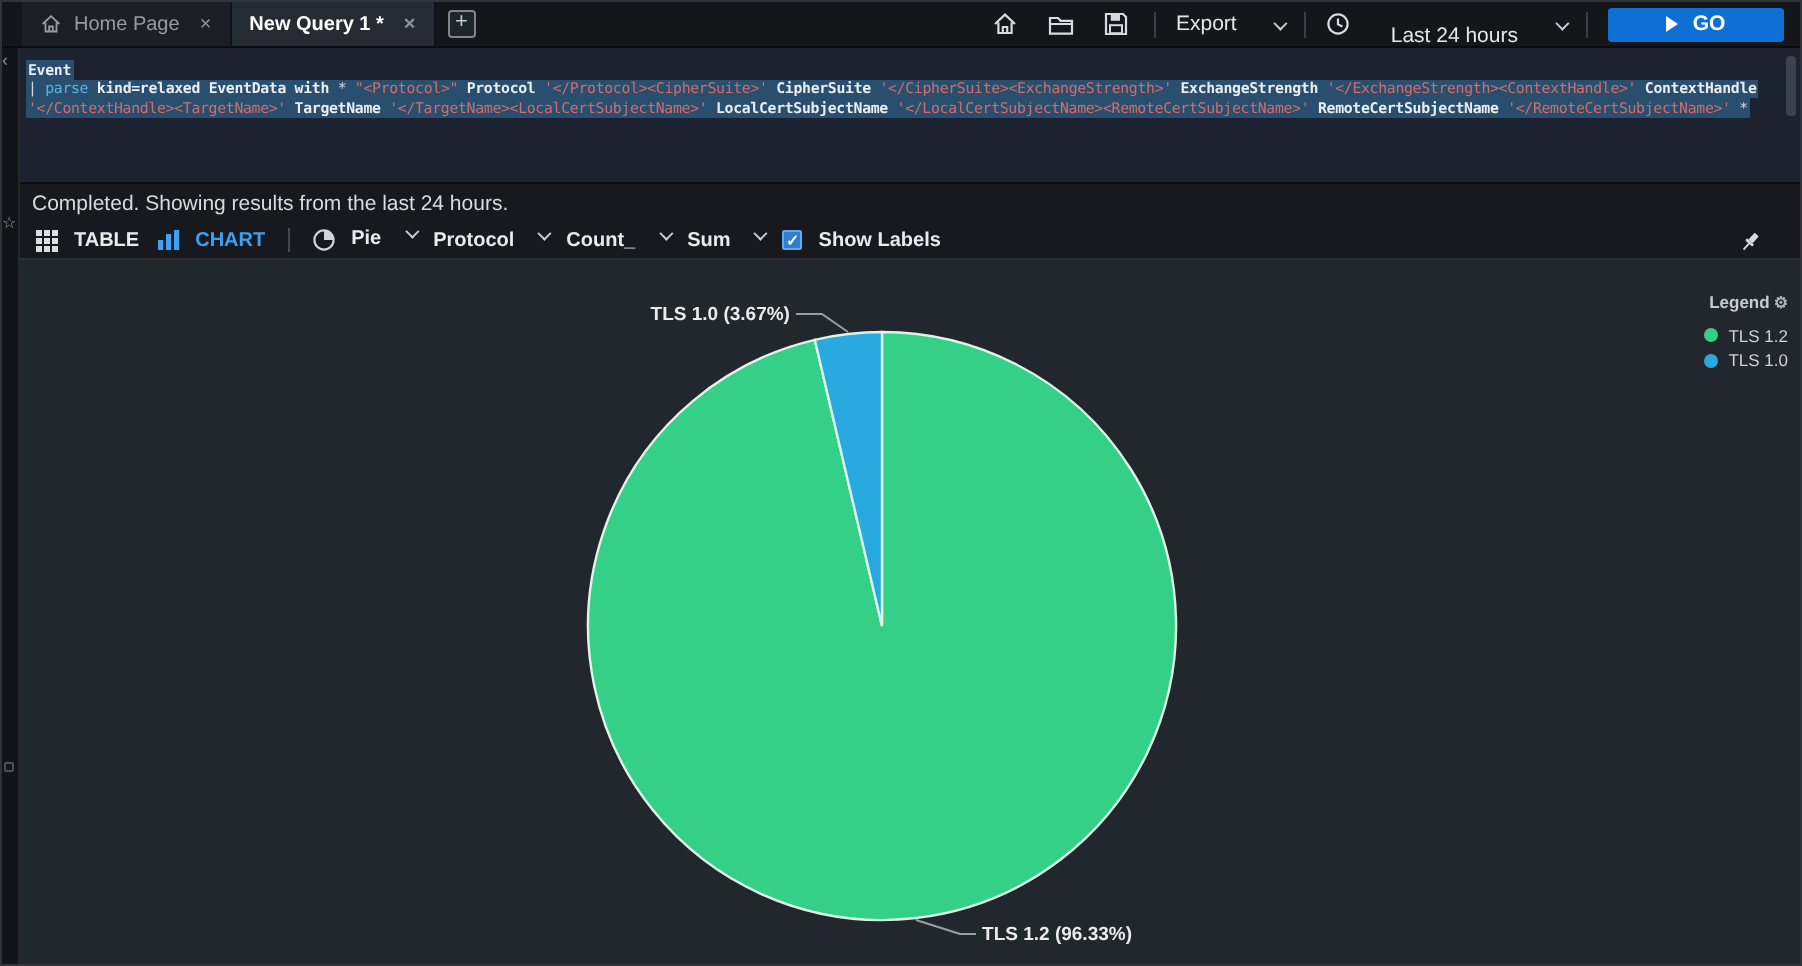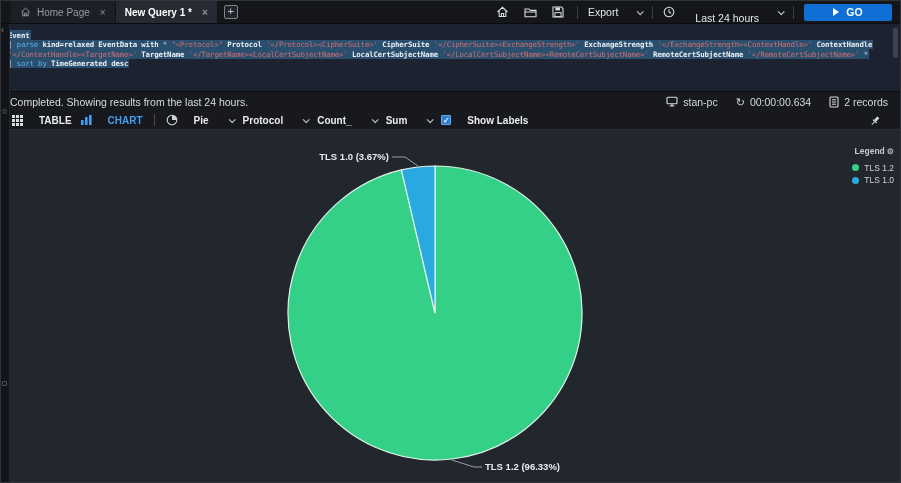--- a/index.html
+++ b/index.html
@@ -23,21 +23,21 @@
   .timerange .label { margin:12px auto 0 5px; }
   .go-btn { display:flex; align-items:center; justify-content:center; gap:7px; width:88px; height:17px; background:#0f6fd4; border-radius:2px; color:#fff; font-size:10.5px; font-weight:bold; }
   .play-tri { width:0; height:0; border-left:6px solid #ffffff; border-top:4px solid transparent; border-bottom:4px solid transparent; }
 
   
   .left-rail { position:absolute; left:0; top:23px; width:9px; height:460px; background:#121419; border-right:1px solid #23262c; z-index:5; }
   .rail-collapse { position:absolute; top:2px; left:0px; color:#8d939b; font-size:9px; line-height:9px; }
   .rail-star { position:absolute; top:84px; left:0px; color:#9ba1a9; font-size:8px; line-height:8px; }
   .rail-marker { position:absolute; top:357px; left:1px; width:5px; height:5px; border:1px solid #4a4f58; border-radius:1px; }
 
-  .main { margin-left:3px; }
+  .main { margin-left:9px; }
 
   
   .editor { position:relative; height:67px; background:#1c2230; overflow:hidden; }
   .editor-code { padding:6px 10px 0 3px; }
   .code-line { white-space:pre; font-family:"DejaVu Sans Mono", monospace; font-size:7.4px; line-height:9.6px; letter-spacing:-0.15px; overflow:hidden; }
   .code-line .sel { background:#2a4f6e; padding:0.5px 1px; }
   .sg-k { color:#5cb1e8; }
   .sg-i { color:#eaedf1; font-weight:bold; }
   .sg-s { color:#d16d6d; }
   .sg-n { color:#4ecb51; }
@@ -46,21 +46,21 @@
 
   
   .statusbar { height:20px; background:#17191e; border-top:1px solid #0b0d10; display:flex; align-items:center; padding:0 12px 0 6px; }
   .status-msg { font-size:10.5px; color:#d8dbdf; }
   .status-right { margin-left:auto; display:flex; align-items:center; gap:18px; font-size:10.5px; color:#d5d8dc; }
   .status-item { display:flex; align-items:center; gap:5px; }
   .refresh-glyph { font-size:11px; color:#d5d8dc; line-height:10px; }
 
   
   .toolbar { position:relative; height:19px; background:#17191e; border-bottom:1px solid #2b2e35; display:flex; align-items:center; gap:9px; padding:0 8px; }
-  .tool-item { display:flex; align-items:center; gap:16px; font-size:10px; font-weight:bold; color:#e8eaec; }
+  .tool-item { display:flex; gap:8px; font-size:10px; font-weight:bold; color:#e8eaec; }
   .tool-item.chart-active { color:#3f9ff0; }
   .tool-sep { width:1px; height:12px; background:#45494f; margin:0 2px; }
   .checkbox { width:10px; height:10px; background:#2e7fd0; border:1px solid #67a9e2; border-radius:1px; color:#fff; font-size:8px; line-height:9px; text-align:center; }
   .pin-btn { position:absolute; right:18px; top:3px; width:14px; height:14px; display:flex; align-items:center; justify-content:center; }
 
   
   .chart-area { position:relative; height:354px; background:#22262d; }
   .pie-svg { position:absolute; left:0; top:0; }
   .pie-svg text { font-family:"Liberation Sans", sans-serif; font-size:9.5px; font-weight:600; fill:#e9ebee; }
   .legend { position:absolute; top:16px; right:6px; display:flex; flex-direction:column; align-items:flex-start; }
@@ -138,47 +138,26 @@
     <div class="rail-marker"></div>
   </div>
 
   <div class="main">
 
     <div class="editor">
       <div class="editor-code">
           <div class="code-line"><span class="sel"><span class="sg-i">Event</span></span></div>
           <div class="code-line"><span class="sel"><span class="sg-p">| </span><span class="sg-k">parse </span><span class="sg-i">kind=relaxed EventData with </span><span class="sg-p">* </span><span class="sg-s">"&lt;Protocol&gt;" </span><span class="sg-i">Protocol </span><span class="sg-s">'&lt;/Protocol&gt;&lt;CipherSuite&gt;' </span><span class="sg-i">CipherSuite </span><span class="sg-s">'&lt;/CipherSuite&gt;&lt;ExchangeStrength&gt;' </span><span class="sg-i">ExchangeStrength </span><span class="sg-s">'&lt;/ExchangeStrength&gt;&lt;ContextHandle&gt;' </span><span class="sg-i">ContextHandle</span></span></div>
           <div class="code-line"><span class="sel"><span class="sg-s">'&lt;/ContextHandle&gt;&lt;TargetName&gt;' </span><span class="sg-i">TargetName </span><span class="sg-s">'&lt;/TargetName&gt;&lt;LocalCertSubjectName&gt;' </span><span class="sg-i">LocalCertSubjectName </span><span class="sg-s">'&lt;/LocalCertSubjectName&gt;&lt;RemoteCertSubjectName&gt;' </span><span class="sg-i">RemoteCertSubjectName </span><span class="sg-s">'&lt;/RemoteCertSubjectName&gt;' </span><span class="sg-p">*</span></span></div>
-          <div class="code-line"><span class="sel"><span class="sg-p">| </span><span class="sg-k">sort by </span><span class="sg-i">TimeGenerated </span><span class="sg-i">desc</span></span></div>
         </div>
       <div class="editor-scrollbar"></div>
     </div>
 
     <div class="statusbar">
       <span class="status-msg">Completed. Showing results from the last 24 hours.</span>
-      <div class="status-right">
-        <div class="status-item">
-          <svg class="icon" width="12" height="11" viewBox="0 0 12 11">
-              <rect x="1" y="1.2" width="10" height="6.6" rx="1" fill="none" stroke="#d5d8dc" stroke-width="1.1"></rect>
-              <path d="M6 7.8 V9.6 M3.8 9.9 H8.2" fill="none" stroke="#d5d8dc" stroke-width="1.1"></path>
-            </svg>
-          <span>stan-pc</span>
-        </div>
-        <div class="status-item">
-          <span class="refresh-glyph">↻</span>
-          <span>00:00:00.634</span>
-        </div>
-        <div class="status-item">
-          <svg class="icon" width="10" height="12" viewBox="0 0 10 12">
-              <rect x="1" y="1" width="8" height="10" rx="1" fill="none" stroke="#d5d8dc" stroke-width="1.1"></rect>
-              <path d="M3 3.8 H7 M3 6 H7 M3 8.2 H7" stroke="#d5d8dc" stroke-width="1"></path>
-            </svg>
-          <span>2 records</span>
-        </div>
-      </div>
     </div>
 
     <div class="toolbar">
       <div class="tool-item">
         <svg class="icon" width="11" height="11" viewBox="0 0 11 11">
             <g fill="#dadde1">
               <rect x="0" y="0" width="3" height="3"></rect>
               <rect x="4" y="0" width="3" height="3"></rect>
               <rect x="8" y="0" width="3" height="3"></rect>
               <rect x="0" y="4" width="3" height="3"></rect>

